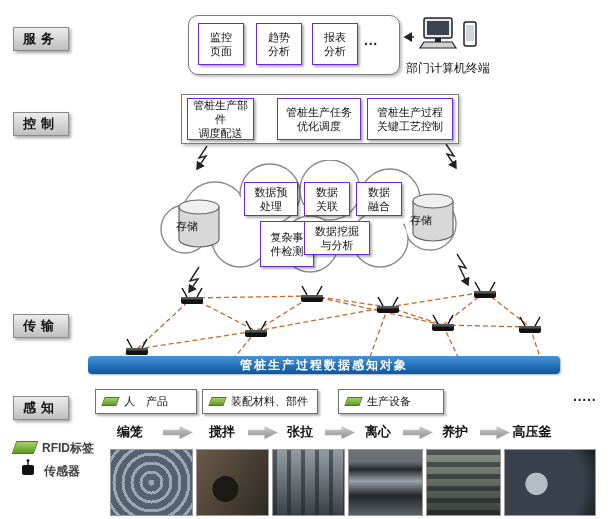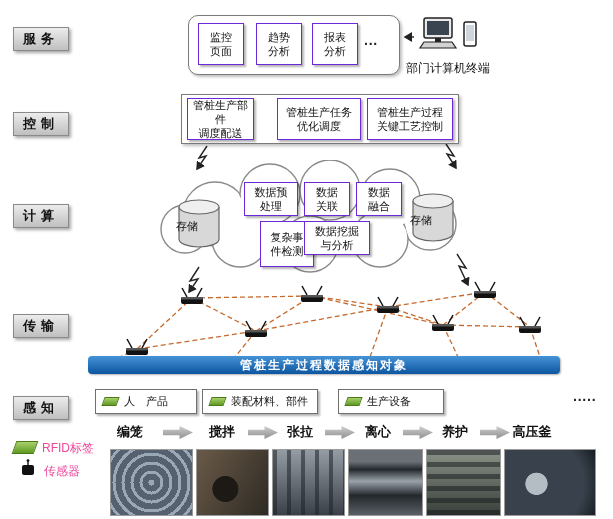--- a/index.html
+++ b/index.html
@@ -49,21 +49,21 @@
     border:1px solid #6f6f6f; box-shadow:2px 2px 2px rgba(0,0,0,.3);
     display:flex; align-items:center; gap:6px; padding:0 7px;
     font-size:11px; color:#111; white-space:pre;
   }
   .tag-icon {
     display:inline-block; width:15px; height:9px;
     background:linear-gradient(#a8d06a,#5f9a22);
     border:1px solid #4a7a18; transform:skewX(-20deg);
   }
 
-  .legend-label { position:absolute; font-size:12px; font-weight:normal; color:#ec4899; }
+  .legend-label { position:absolute; font-size:12px; font-weight:bold; color:#404040; }
 
   .step-label { position:absolute; top:423px; transform:translateX(-50%); font-size:13px; font-weight:bold; color:#111; }
   .step-arrow {
     position:absolute; top:426px; width:30px; height:13px;
     background:linear-gradient(#cfcfcf,#8f8f8f);
     clip-path:polygon(0 28%,55% 28%,55% 0,100% 50%,55% 100%,55% 72%,0 72%);
   }
 
   .router { position:absolute; width:26px; height:20px; }
 
@@ -111,21 +111,20 @@
       <line x1="256" y1="331" x2="235" y2="357"></line>
       <line x1="388" y1="307" x2="370" y2="357"></line>
       <line x1="443" y1="325" x2="458" y2="357"></line>
       <line x1="530" y1="327" x2="540" y2="357"></line>
       <line x1="137" y1="349" x2="120" y2="357"></line>
     </g>
   </svg>
 
   <div class="layer-label" style="top:27px">服务</div>
   <div class="layer-label" style="top:112px">控制</div>
-  <div class="layer-label" style="top:204px">计算</div>
   <div class="layer-label" style="top:314px">传输</div>
   <div class="layer-label" style="top:396px">感知</div>
 
   <div class="container-box rounded" style="left:188px;top:15px;width:212px;height:60px"></div>
   <div class="node" style="left:198px;top:23px;width:46px;height:42px">监控
 页面</div>
   <div class="node" style="left:256px;top:23px;width:46px;height:42px">趋势
 分析</div>
   <div class="node" style="left:312px;top:23px;width:46px;height:42px">报表
 分析</div>

